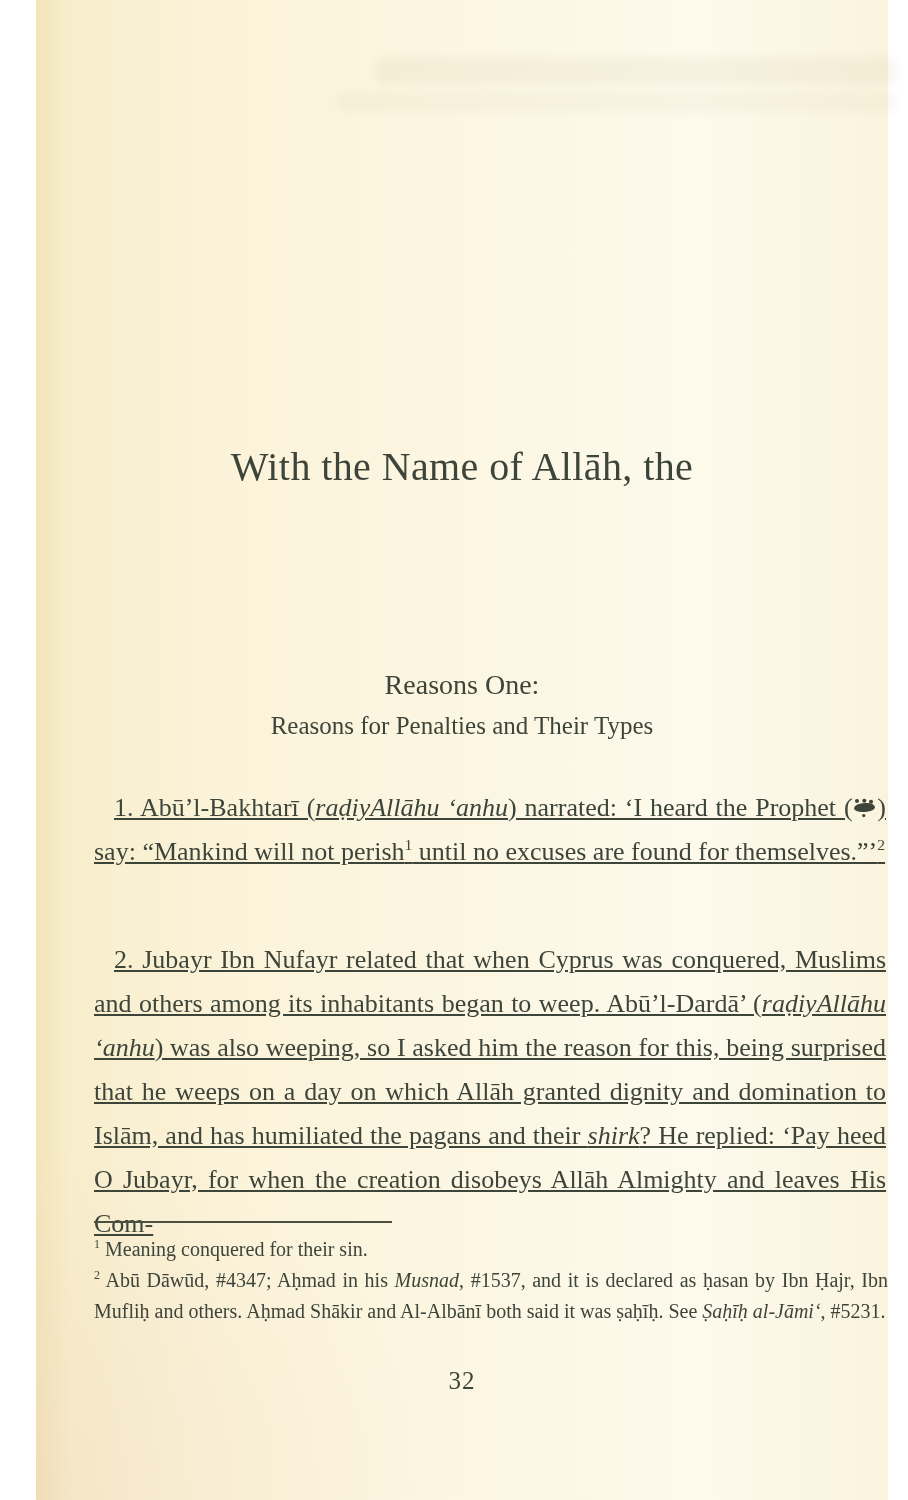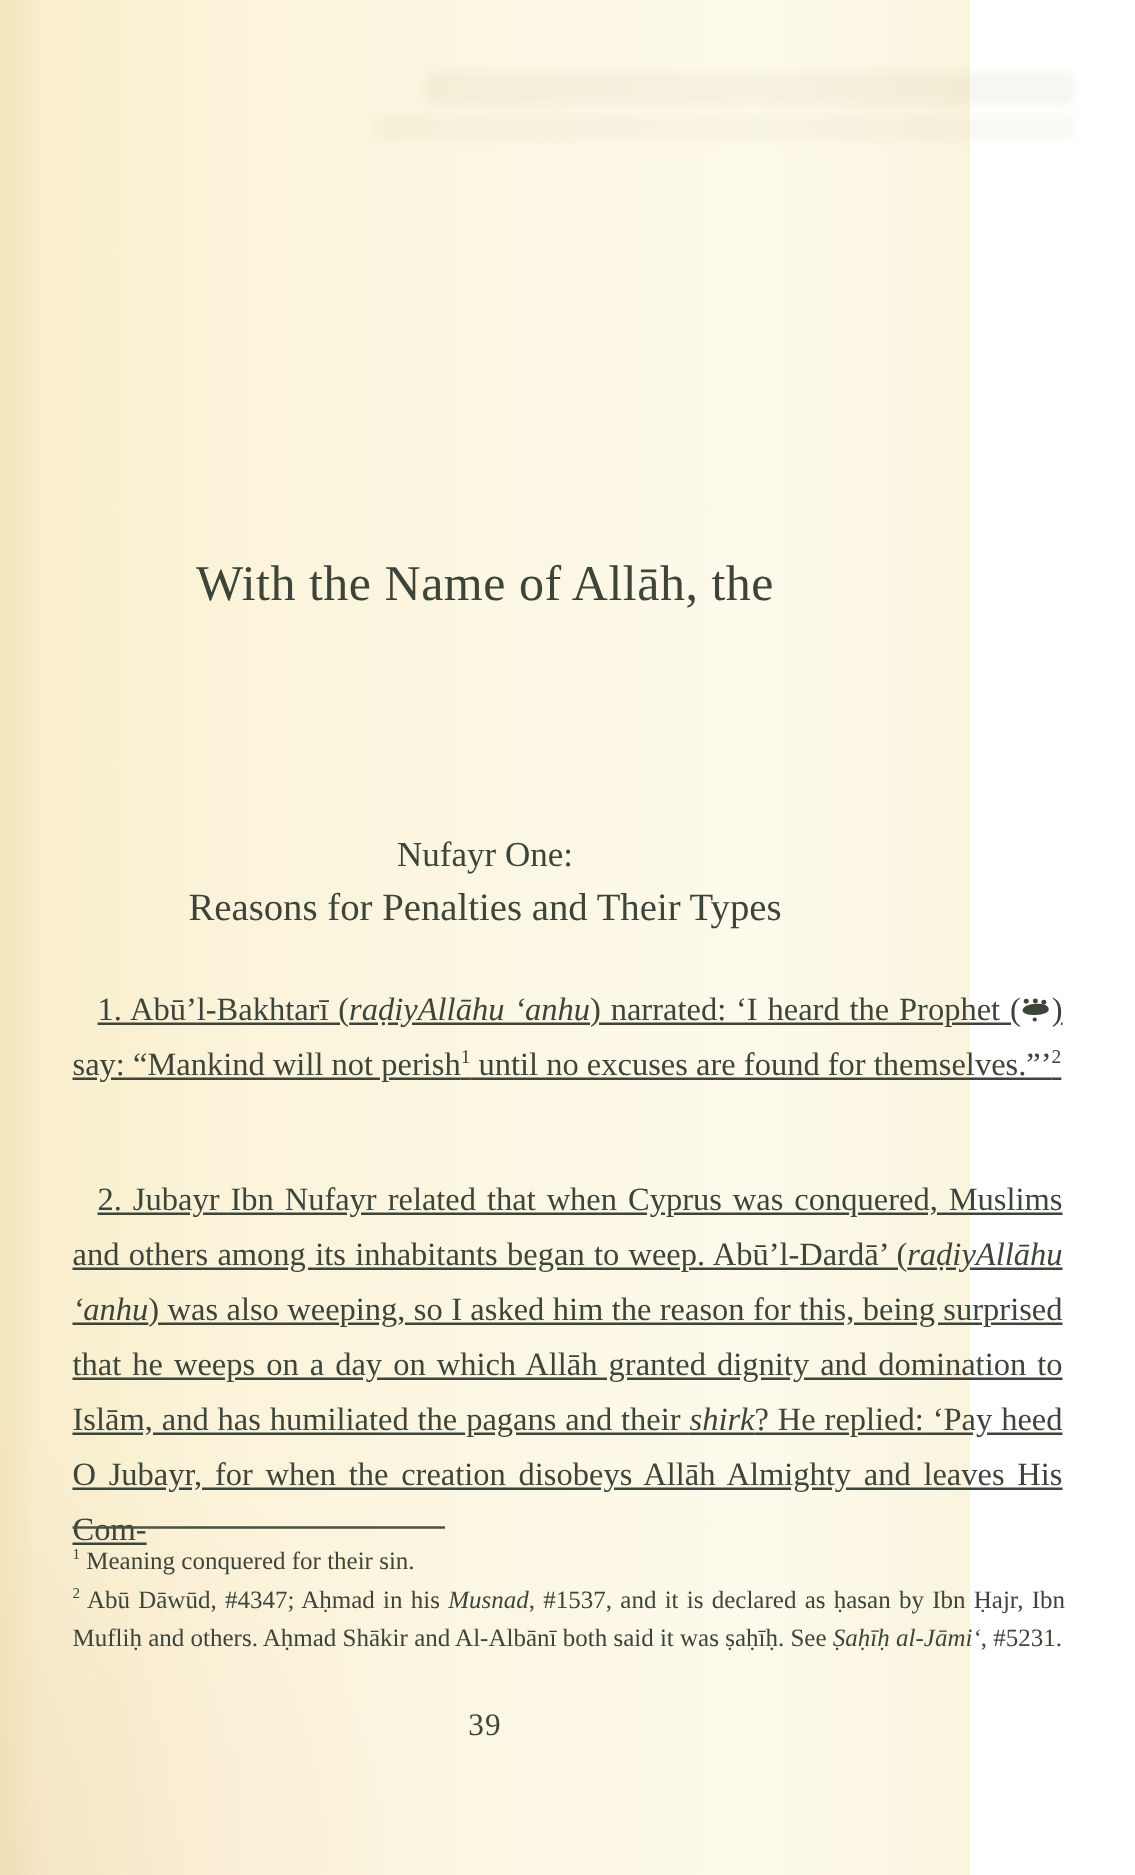--- a/index.html
+++ b/index.html
@@ -3,25 +3,26 @@
 <meta charset="utf-8">
 <style>
   html, body { margin: 0; padding: 0; }
   body {
     width: 908px; height: 1500px;
     overflow: hidden;
     font-family: "Liberation Serif", "DejaVu Serif", serif;
   }
   .page {
     position: relative;
-    width: 776px; height: 1500px;
+    width: 852px; height: 1500px;
     background:
       radial-gradient(120% 60% at 0% 100%, rgba(214,150,140,0.10) 0%, rgba(214,150,140,0) 40%),
       linear-gradient(90deg, #f3e5ba 0%, #f8eecd 4%, #fbf3d9 22%, #fcf7e4 55%, #fdfaec 78%, #faf4de 100%);
     color: #3d443a;
+    margin-left: 36px;
   }
   
   .ghost {
     position: absolute;
     background: rgba(196,186,152,0.28);
     filter: blur(4px);
     border-radius: 6px;
     pointer-events: none;
   }
   .ghost-1 { left: 340px; top: 58px;  width: 520px; height: 26px; opacity: .5; }
@@ -34,21 +35,21 @@
     font-size: 40px; line-height: 53px; font-weight: 400;
     letter-spacing: 0.4px;
   }
   .title .line { display: block; }
 
   .section-head {
     position: absolute; top: 666px; left: 0; right: 0;
     text-align: center;
   }
   .kicker  { font-size: 28px; line-height: 38px; }
-  .heading { font-size: 31px; line-height: 44px; }
+  .heading { font-size: 25px; line-height: 44px; }
 
   .body-para {
     position: absolute; left: 58px; width: 792px;
     margin: 0;
     font-size: 26px; line-height: 44px;
     text-align: justify;
     text-indent: 20px;
     text-decoration: underline;
   }
   .para-1 { top: 786px; }
@@ -112,30 +113,30 @@
 <div class="page" data-name="book-page">
 
   <div class="ghost ghost-1" data-name="page-showthrough"></div>
   <div class="ghost ghost-2" data-name="page-showthrough"></div>
 
   <h1 class="title" data-name="bismillah-title">
     <span class="line" data-name="title-line-1">With the Name of Allāh, the</span>
   </h1>
 
   <div class="section-head" data-name="section-heading-block">
-    <div class="kicker" data-name="section-kicker">Nufayr One:</div>
+    <div class="kicker" data-name="section-kicker">Reasons One:</div>
     <div class="heading" data-name="section-title">Reasons for Penalties and Their Types</div>
   </div>
 
   <p class="body-para para-1" data-name="paragraph-1"><span data-name="text-run">1. Abū’l-Bakhtarī (</span><span class="it" data-name="italic-run">raḍiyAllāhu ‘anhu</span><span data-name="text-run">) narrated: ‘I heard the Prophet (</span><span class="inline-icon" data-name="sallallahu-alayhi-wasallam-icon"></span><span data-name="text-run">) say: “Mankind will not perish</span><sup data-name="footnote-marker">1</sup><span data-name="text-run"> until no excuses are found for themselves.”’</span><sup data-name="footnote-marker">2</sup></p>
 
   <p class="body-para para-2" data-name="paragraph-2"><span data-name="text-run">2. Jubayr Ibn Nufayr related that when Cyprus was conquered, Muslims and others among its inhabitants began to weep. Abū’l-Dardā’ (</span><span class="it" data-name="italic-run">raḍiyAllāhu ‘anhu</span><span data-name="text-run">) was also weeping, so I asked him the reason for this, being surprised that he weeps on a day on which Allāh granted dignity and domination to Islām, and has humiliated the pagans and their </span><span class="it" data-name="italic-run">shirk</span><span data-name="text-run">? He replied: ‘Pay heed O Jubayr, for when the creation disobeys Allāh Almighty and leaves His Com-</span></p>
 
   <div class="footnote-rule" data-name="footnote-separator"></div>
 
   <div class="footnotes" data-name="footnote-block">
     <p class="footnote" data-name="footnote-1"><sup data-name="footnote-marker">1</sup><span data-name="text-run"> Meaning conquered for their sin.</span></p>
     <p class="footnote" data-name="footnote-2"><sup data-name="footnote-marker">2</sup><span data-name="text-run"> Abū Dāwūd, #4347; Aḥmad in his </span><span class="it" data-name="italic-run">Musnad</span><span data-name="text-run">, #1537, and it is declared as ḥasan by Ibn Ḥajr, Ibn Mufliḥ and others. Aḥmad Shākir and Al-Albānī both said it was ṣaḥīḥ. See </span><span class="it" data-name="italic-run">Ṣaḥīḥ al-Jāmi‘</span><span data-name="text-run">, #5231.</span></p>
   </div>
 
-  <div class="pageno" data-name="page-number">39</div>
+  <div class="pageno" data-name="page-number">32</div>
 
 </div>
 
 </body></html>

